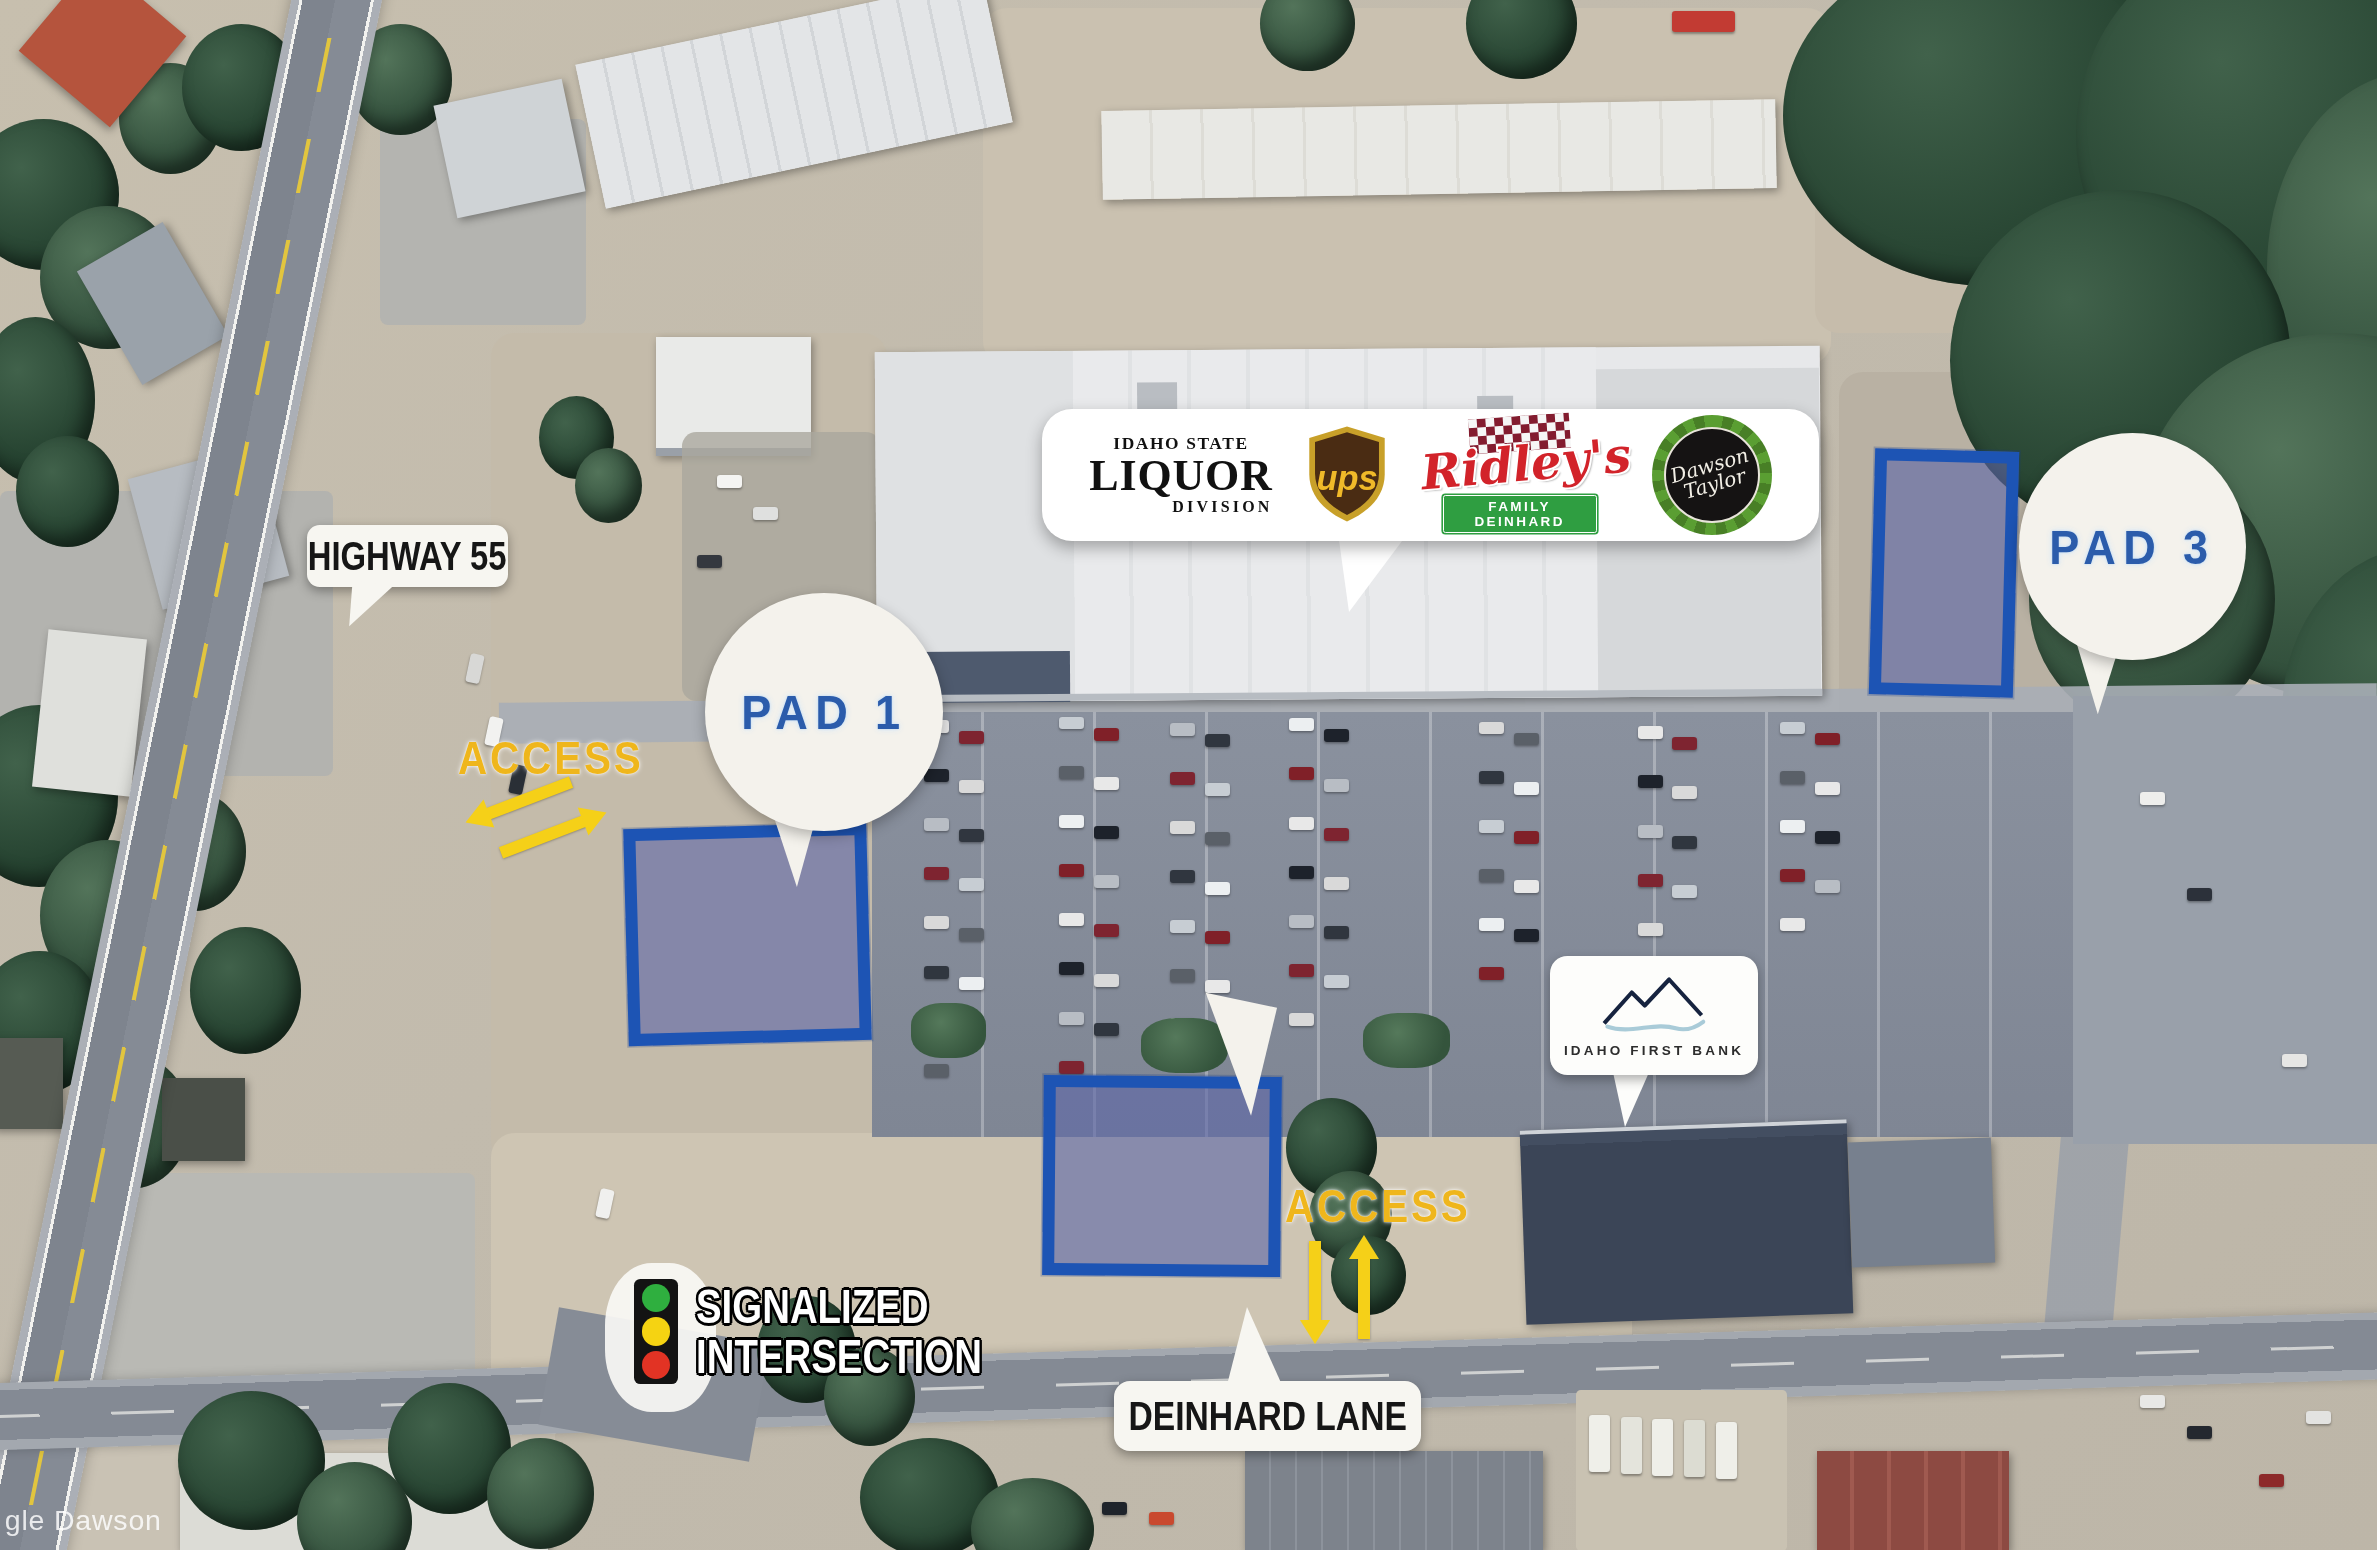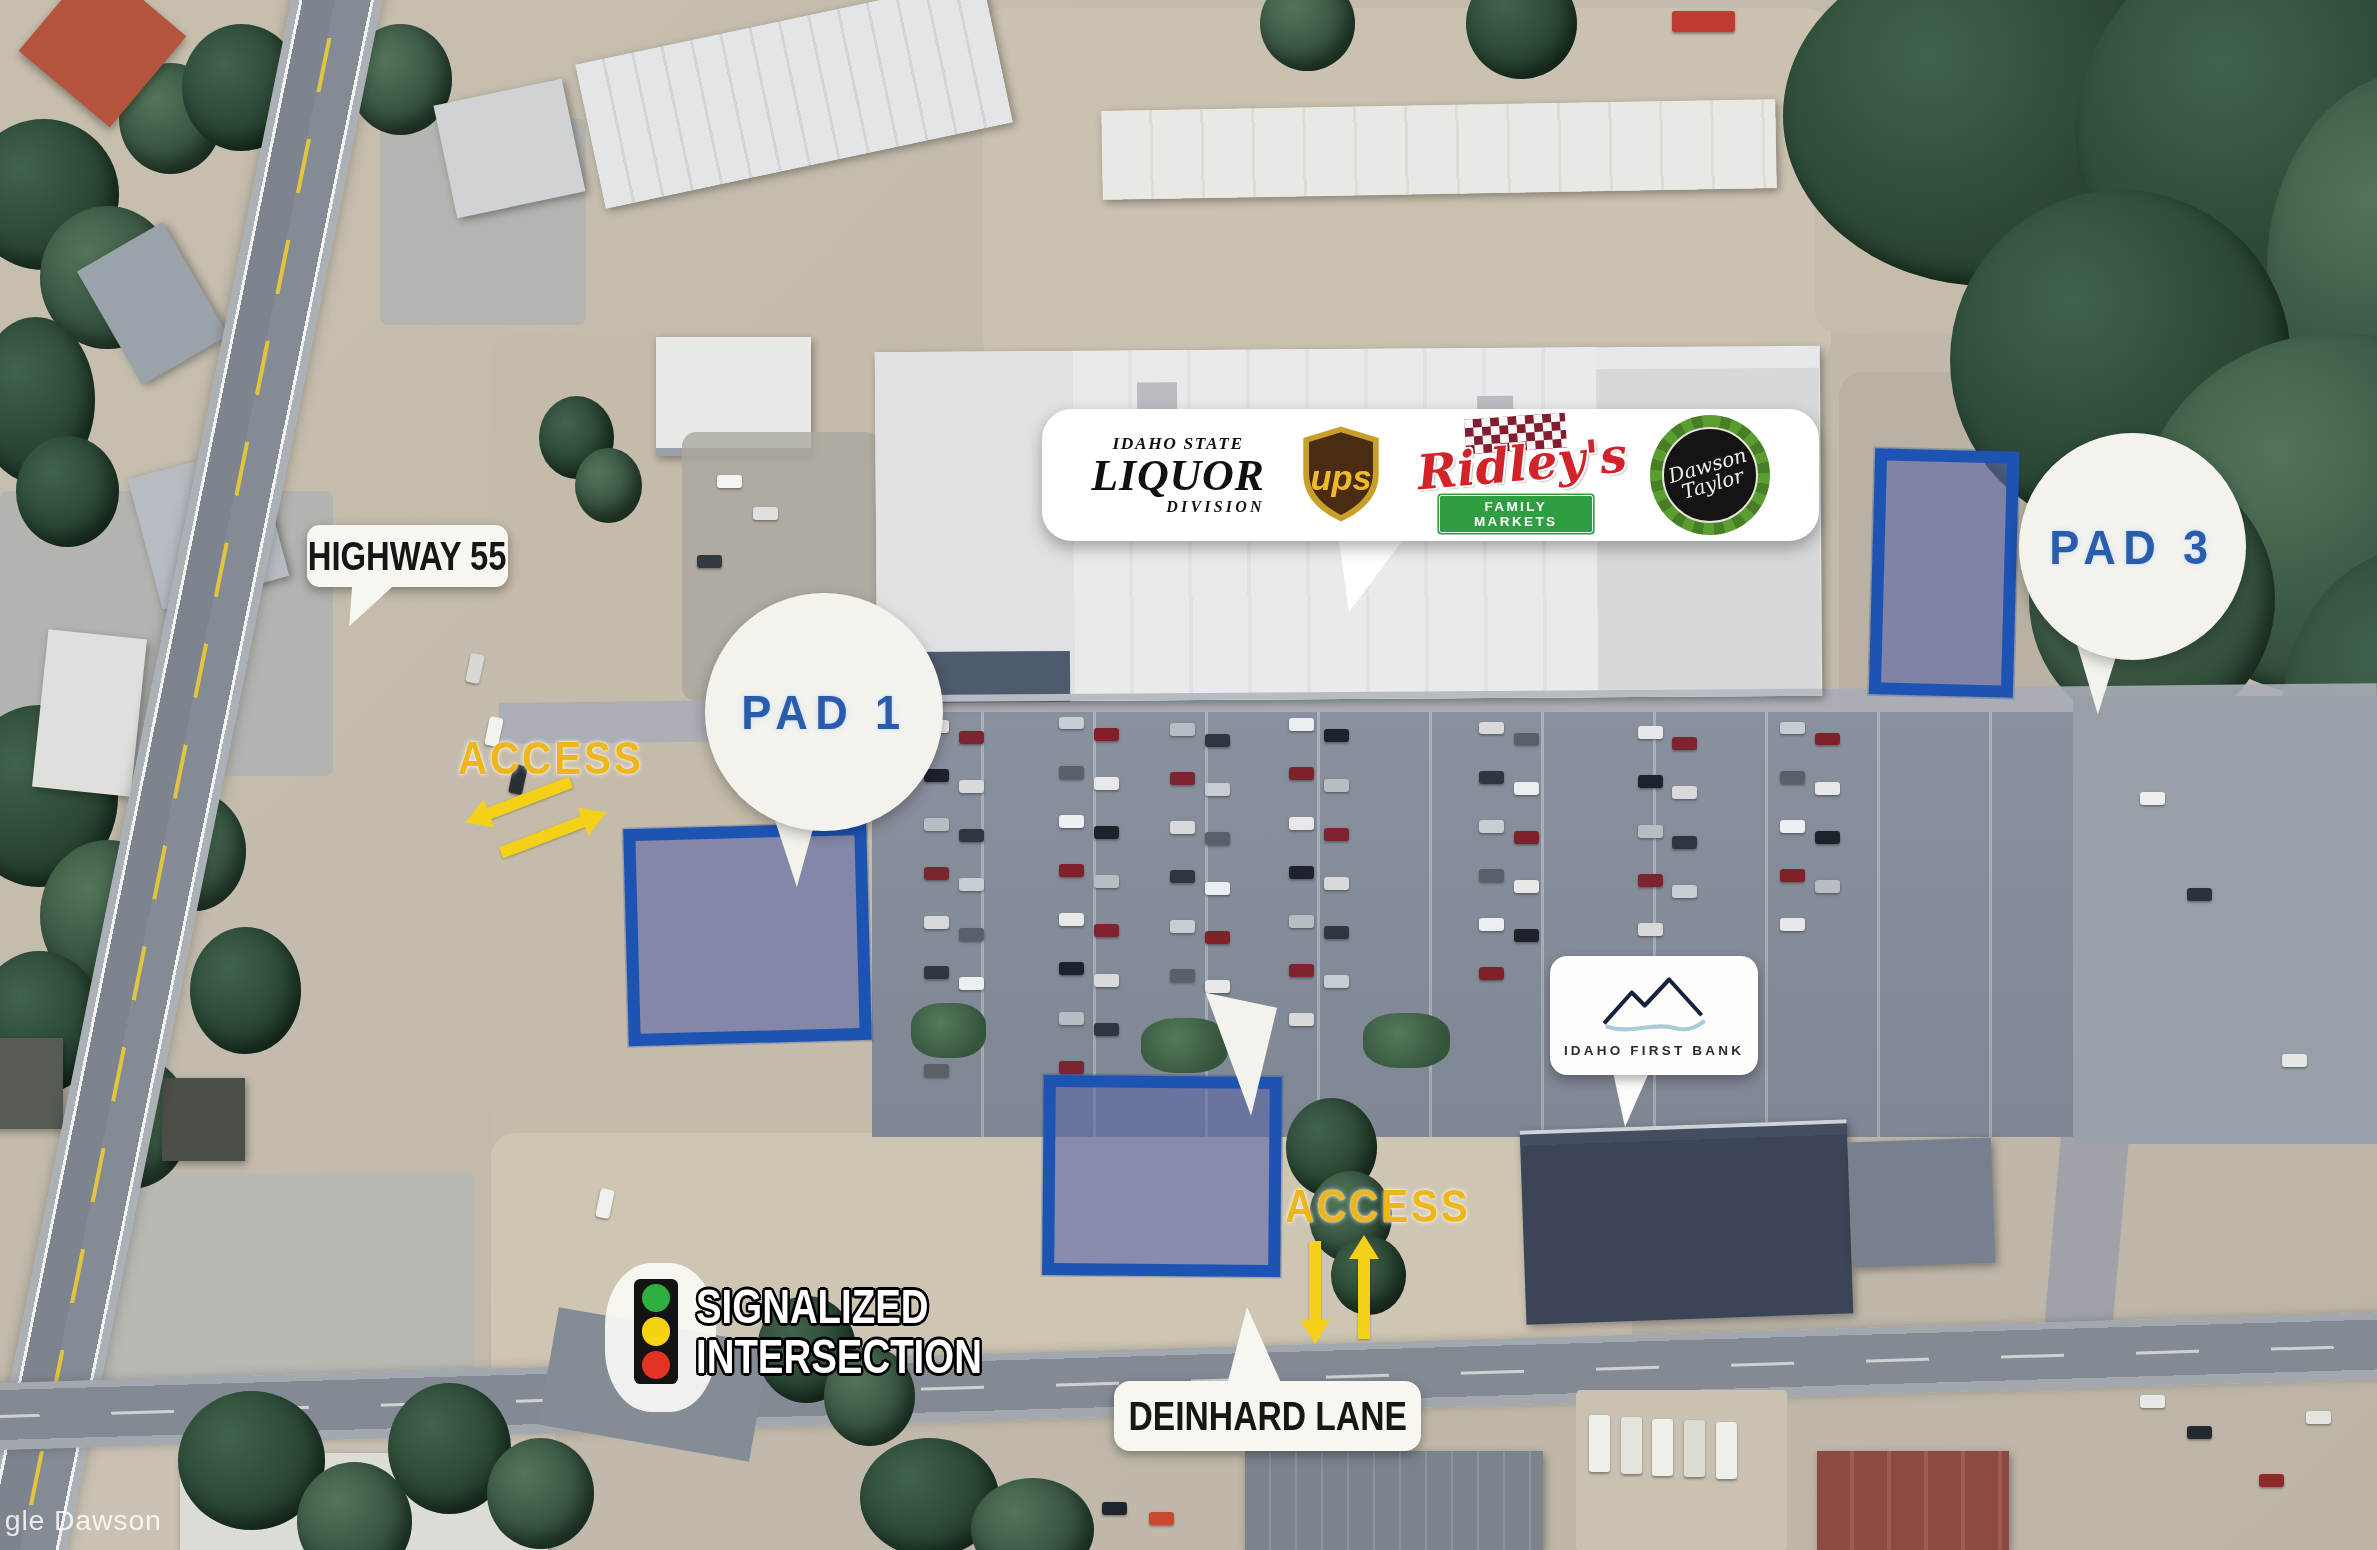--- a/index.html
+++ b/index.html
@@ -69,21 +69,21 @@
        border-radius:42%;}
   .tlight{position:absolute;left:634px;top:1279px;width:44px;height:105px;background:#131313;border-radius:6.3px;
        display:flex;flex-direction:column;align-items:center;justify-content:space-evenly;}
   .lamp{width:28.5px;height:28.5px;border-radius:50%;}
   .sig-text{position:absolute;left:696px;top:1282px;font-weight:800;font-size:48px;line-height:50px;color:#fff;
        transform:scaleX(.8);transform-origin:0 0;white-space:nowrap;
        text-shadow:3.2px 0 #000,-3.2px 0 #000,0 3.2px #000,0 -3.2px #000,2.4px 2.4px #000,-2.4px -2.4px #000,2.4px -2.4px #000,-2.4px 2.4px #000;}
   
   .logo-bubble{position:absolute;left:1042px;top:409px;width:777px;height:132px;background:#fff;border-radius:30px;
        box-shadow:0 6.3px 16px rgba(0,0,0,.3);display:flex;align-items:center;justify-content:space-evenly;padding:0 14.3px;box-sizing:border-box;}
-  .liquor{font-family:"Liberation Serif",serif;color:#111;text-align:center;line-height:1;font-style:italic;}
+  .liquor{font-family:"Liberation Serif",serif;color:#111;text-align:center;line-height:1;}
   .liquor .l1{font-size:17.4px;font-weight:700;letter-spacing:1.6px;}
   .liquor .l2{font-size:44px;font-weight:700;letter-spacing:0.8px;margin:1.6px 0;}
   .liquor .l3{font-size:16px;font-weight:700;letter-spacing:3.2px;text-align:right;}
   .ridleys{position:relative;width:198px;height:119px;text-align:center;}
   .checker{position:absolute;left:48px;top:0px;width:101px;height:35px;
        background:repeating-conic-gradient(#7c1024 0 25%,#f6f6f6 0 50%) 0 0/17.4px 17.4px;transform:rotate(-4deg);opacity:.95;}
   .ridleys-script{position:absolute;left:0;right:0;top:20.6px;font-family:"DejaVu Serif",serif;font-style:italic;font-weight:700;
        font-size:48px;color:#d2232a;transform:rotate(-5deg);
        text-shadow:1.6px 1.6px 0 #fff,-1.6px -1.6px 0 #fff,1.6px -1.6px 0 #fff,-1.6px 1.6px 0 #fff,2.4px 2.4px 1.6px rgba(0,0,0,.25);}
   .ridleys-band{position:absolute;left:22px;right:22px;bottom:1.6px;background:#2f9e41;color:#fff;font-weight:700;
@@ -387,21 +387,21 @@
     <div>
       <svg width="82" height="100" viewBox="0 0 100 120">
         <path d="M50 2 L96 16 V60 C96 88 76 106 50 118 C24 106 4 88 4 60 V16 Z" fill="#c8a029"></path>
         <path d="M50 9 L89 21 V59 C89 83 71 99 50 110 C29 99 11 83 11 59 V21 Z" fill="#4a2c13"></path>
         <text x="50" y="80" font-size="42" fill="#f0b929" font-weight="bold" font-style="italic" text-anchor="middle" font-family="Liberation Sans, sans-serif">ups</text>
       </svg>
     </div>
     <div class="ridleys">
       <div class="checker"></div>
       <div class="ridleys-script">Ridley's</div>
-      <div class="ridleys-band">FAMILY MARKETS</div>
+      <div class="ridleys-band">FAMILY DEINHARD</div>
     </div>
     <div class="dawson">
       <div class="dawson-inner">
         <div class="dawson-script">
           <div>Dawson</div>
           <div>Taylor</div>
         </div>
       </div>
     </div>
   </div>

